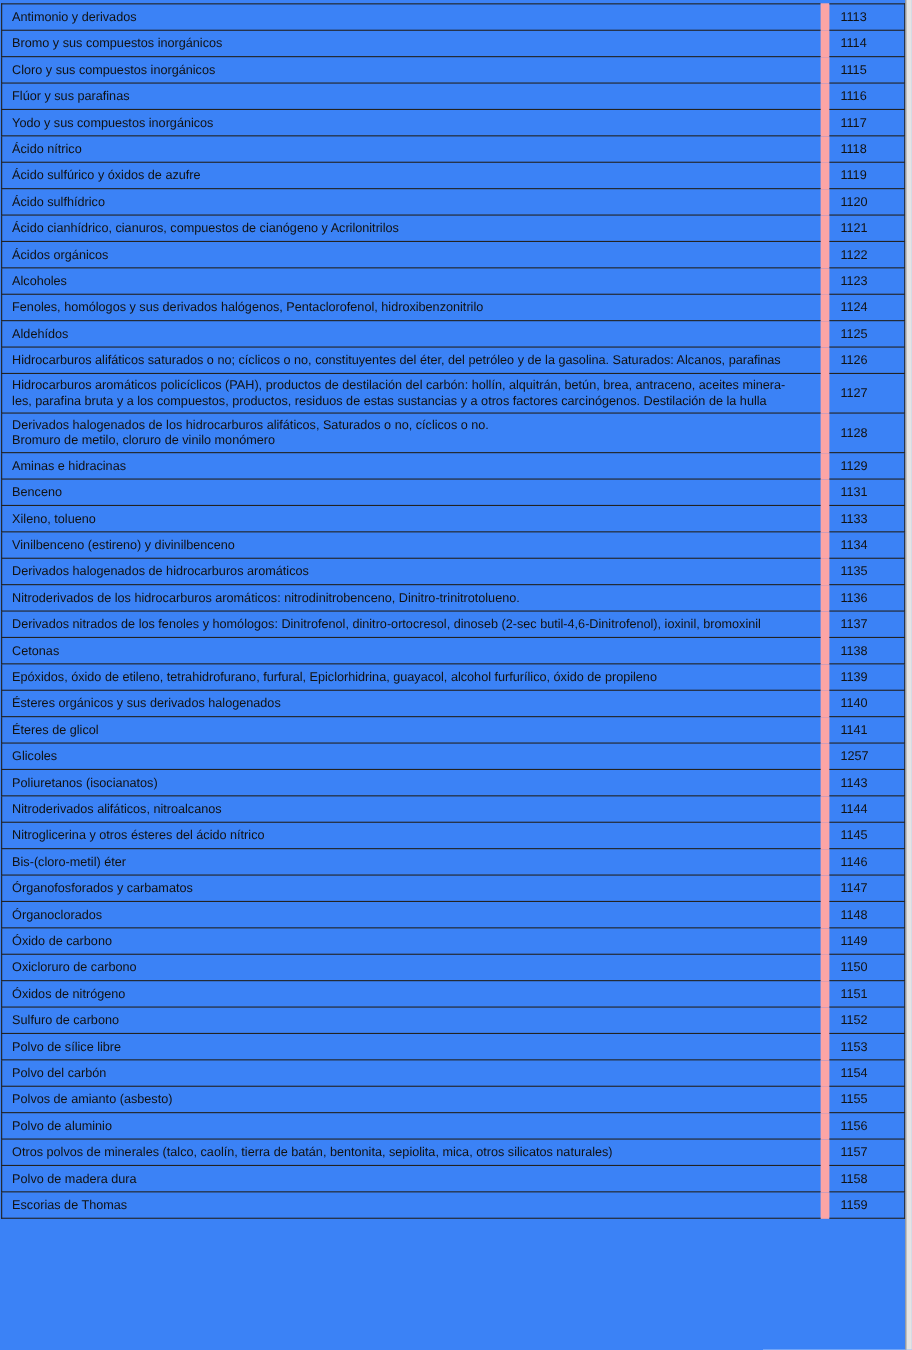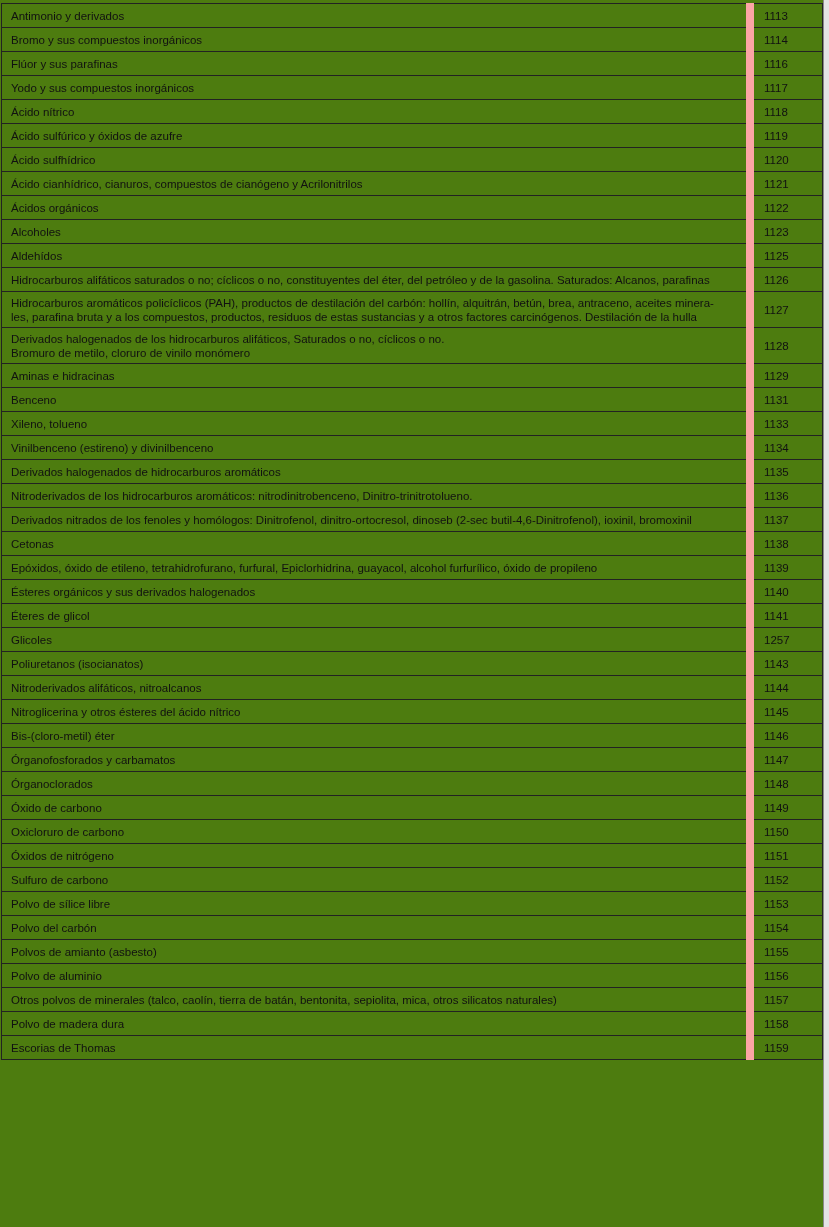--- a/index.html
+++ b/index.html
@@ -1,17 +1,17 @@
 <!DOCTYPE html>
 <html><head>
   <meta charset="utf-8">
   <style>
     html, body { margin: 0; padding: 0; background: #ffffff; }
     body { width: 829px; height: 1227px; overflow: hidden; position: relative; }
-    .page { position: absolute; left: 0; top: 0; width: 829px; height: 1227px; background: #4d7c0f; }
+    .page { position: absolute; left: 0; top: 0; width: 829px; height: 1227px; background: #3b82f6; }
     .right-strip { position: absolute; top: 0; right: 0; width: 5px; height: 1227px; background: #e4e4e4; border-left: 1px solid #8a8a8a; }
     table.list { position: absolute; left: 1px; top: 3px; width: 822px; border-collapse: collapse; table-layout: fixed;
       font-family: "Liberation Sans", sans-serif; font-size: 11.5px; color: #111; }
     table.list td { border: 1px solid #222; padding: 0 9px; vertical-align: middle; line-height: 14px; }
     table.list td.num { width: 49px; padding-left: 10px; border-left: 8px solid #fca5a5; }
     table.list tr { height: 24px; }
     table.list tr.tall { height: 36px; }
     table.list td.desc { border-right: none; }
   </style>
 </head>
@@ -22,20 +22,24 @@
     <tbody id="tbody">
         <tr>
           <td class="desc">Antimonio y derivados</td>
           <td class="num">1113</td>
         </tr>
         <tr>
           <td class="desc">Bromo y sus compuestos inorgánicos</td>
           <td class="num">1114</td>
         </tr>
         <tr>
+          <td class="desc">Cloro y sus compuestos inorgánicos</td>
+          <td class="num">1115</td>
+        </tr>
+        <tr>
           <td class="desc">Flúor y sus parafinas</td>
           <td class="num">1116</td>
         </tr>
         <tr>
           <td class="desc">Yodo y sus compuestos inorgánicos</td>
           <td class="num">1117</td>
         </tr>
         <tr>
           <td class="desc">Ácido nítrico</td>
           <td class="num">1118</td>
@@ -52,20 +56,24 @@
           <td class="desc">Ácido cianhídrico, cianuros, compuestos de cianógeno y Acrilonitrilos</td>
           <td class="num">1121</td>
         </tr>
         <tr>
           <td class="desc">Ácidos orgánicos</td>
           <td class="num">1122</td>
         </tr>
         <tr>
           <td class="desc">Alcoholes</td>
           <td class="num">1123</td>
+        </tr>
+        <tr>
+          <td class="desc">Fenoles, homólogos y sus derivados halógenos, Pentaclorofenol, hidroxibenzonitrilo</td>
+          <td class="num">1124</td>
         </tr>
         <tr>
           <td class="desc">Aldehídos</td>
           <td class="num">1125</td>
         </tr>
         <tr>
           <td class="desc">Hidrocarburos alifáticos saturados o no; cíclicos o no, constituyentes del éter, del petróleo y de la gasolina. Saturados: Alcanos, parafinas</td>
           <td class="num">1126</td>
         </tr>
         <tr class="tall">

